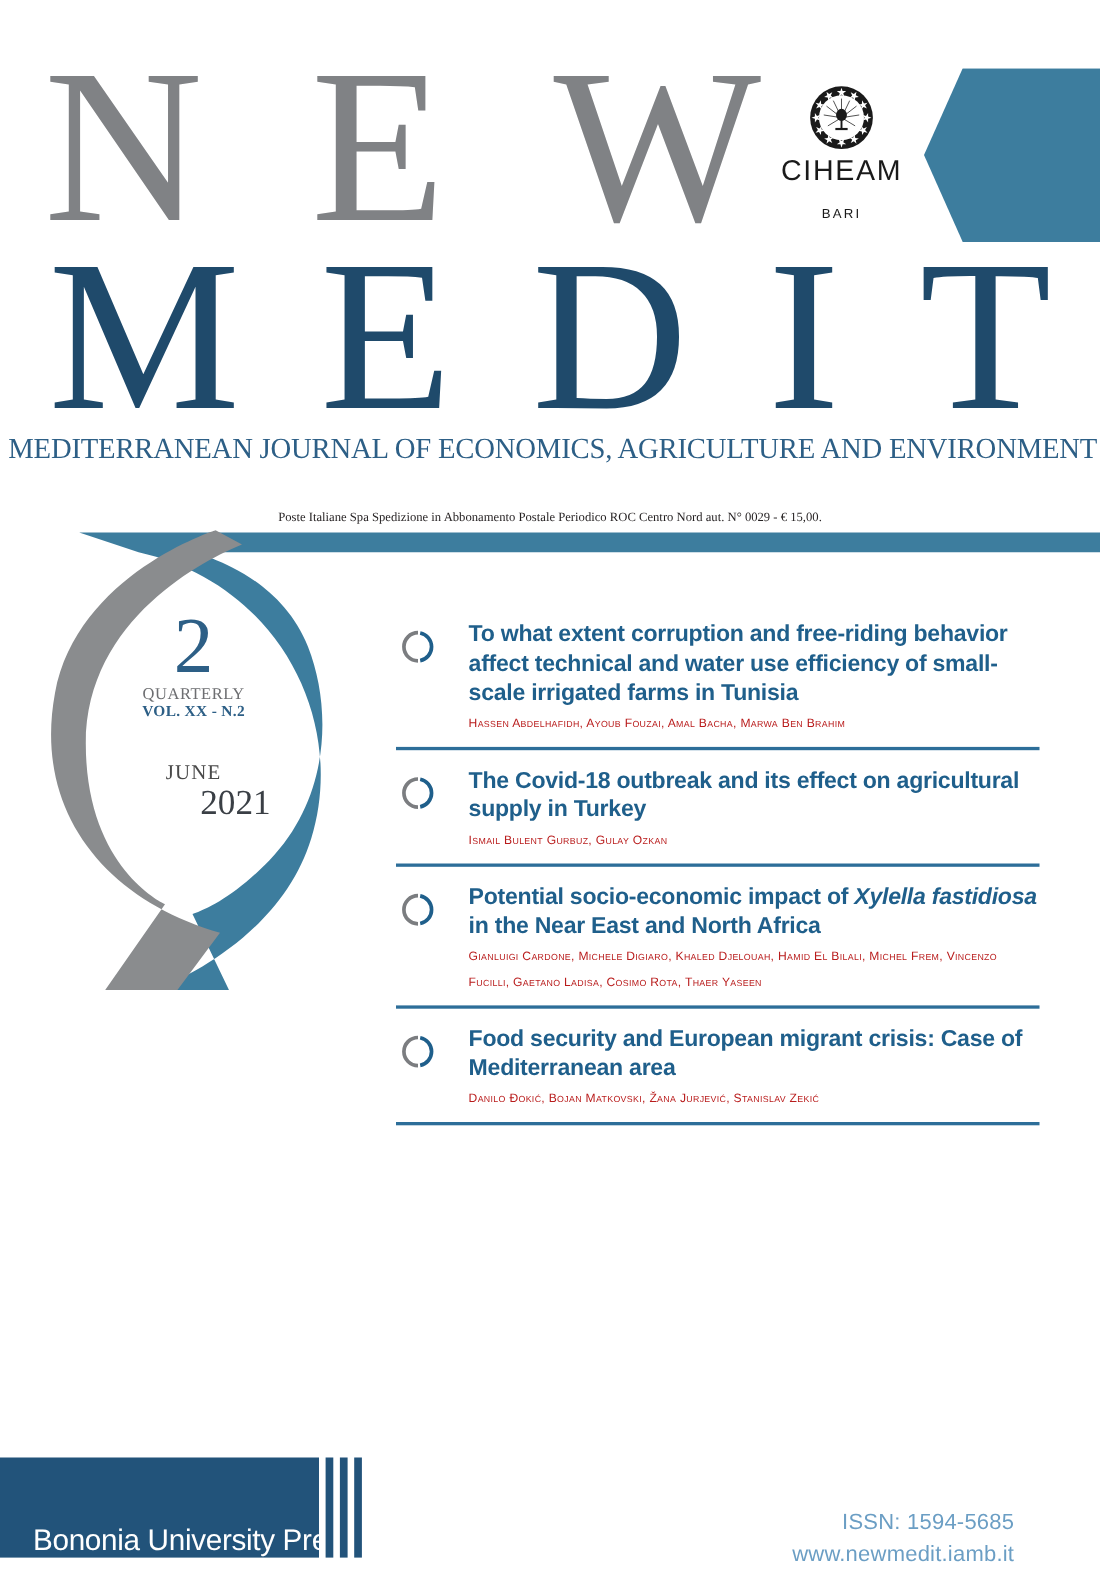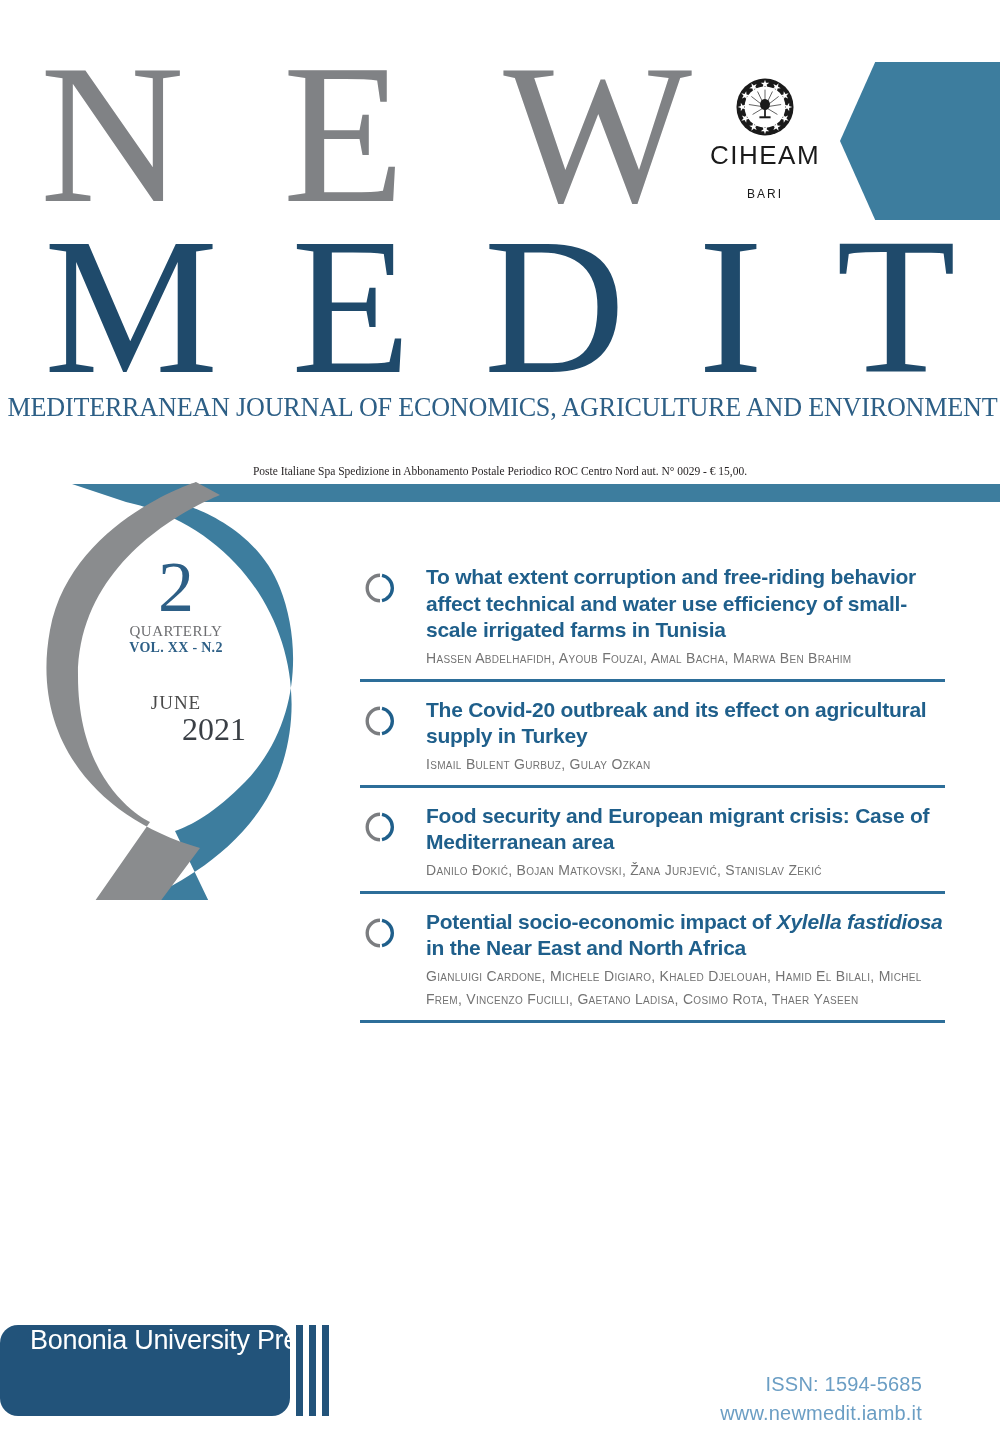--- a/index.html
+++ b/index.html
@@ -64,27 +64,27 @@
 
   
   .articles{position:absolute;left:360px;top:540px;width:585px;margin-top:24px;}
   .article{position:relative;padding-left:66px;border-bottom:3px solid #2d6e99;
            padding-bottom:9px;margin-bottom:15px;}
   .article:last-child{margin-bottom:0;}
   .ring{position:absolute;left:4px;top:8px;width:32px;height:32px;}
   .art-title{font-family:"Liberation Sans",sans-serif;font-size:21px;line-height:26.5px;
              font-weight:700;color:#1f5f8b;letter-spacing:-0.25px;}
   .art-title i{font-style:italic;}
-  .art-authors{font-family:"Liberation Sans",sans-serif;font-size:14px;
-               line-height:23px;color:#737373;font-variant:small-caps;
+  .art-authors{font-family:"Liberation Sans",sans-serif;font-size:11px;
+               line-height:23px;color:#b91c1c;font-variant:small-caps;
                letter-spacing:0.3px;margin-top:3px;}
 
   
   .bup{position:absolute;left:0;top:1325px;height:91px;width:290px;
-       background:#22537a;display:flex;align-items:flex-start;border-radius:18px;}
+       background:#22537a;display:flex;align-items:flex-end;}
   .bup-label{font-family:"Liberation Sans",sans-serif;font-size:27px;color:#ffffff;
              padding-left:30px;letter-spacing:-0.3px;white-space:nowrap;}
   .bar{position:absolute;top:1325px;height:91px;width:7px;background:#22537a;}
   .bar.b1{left:296px;} .bar.b2{left:309px;} .bar.b3{left:322px;}
 
   .issn{position:absolute;right:78px;top:1370px;text-align:right;
         font-family:"Liberation Sans",sans-serif;font-size:20px;line-height:29px;
         color:#6b9ec4;letter-spacing:0.2px;}
 </style>
 </head>
@@ -191,44 +191,44 @@
       </svg>
       <div class="art-title">To what extent corruption and free-riding behavior affect technical and water use efficiency of small-scale irrigated farms in Tunisia</div>
       <div class="art-authors">Hassen Abdelhafidh, Ayoub Fouzai, Amal Bacha, Marwa Ben Brahim</div>
     </div>
 
     <div class="article">
       <svg class="ring" viewBox="0 0 40 40">
         <path d="M20 4 A16 16 0 0 0 20 36" fill="none" stroke="#7b7d80" stroke-width="4.2"></path>
         <path d="M22.5 4.3 A16 16 0 0 1 22.5 35.7" fill="none" stroke="#1f5f8b" stroke-width="4.2"></path>
       </svg>
-      <div class="art-title">The Covid-20 outbreak and its effect on agricultural supply in Turkey</div>
+      <div class="art-title">The Covid-18 outbreak and its effect on agricultural supply in Turkey</div>
       <div class="art-authors">Ismail Bulent Gurbuz, Gulay Ozkan</div>
-    </div>
-
-    <div class="article">
-      <svg class="ring" viewBox="0 0 40 40">
-        <path d="M20 4 A16 16 0 0 0 20 36" fill="none" stroke="#7b7d80" stroke-width="4.2"></path>
-        <path d="M22.5 4.3 A16 16 0 0 1 22.5 35.7" fill="none" stroke="#1f5f8b" stroke-width="4.2"></path>
-      </svg>
-      <div class="art-title">Food security and European migrant crisis: Case of Mediterranean area</div>
-      <div class="art-authors">Danilo Đokić, Bojan Matkovski, Žana Jurjević, Stanislav Zekić</div>
     </div>
 
     <div class="article">
       <svg class="ring" viewBox="0 0 40 40">
         <path d="M20 4 A16 16 0 0 0 20 36" fill="none" stroke="#7b7d80" stroke-width="4.2"></path>
         <path d="M22.5 4.3 A16 16 0 0 1 22.5 35.7" fill="none" stroke="#1f5f8b" stroke-width="4.2"></path>
       </svg>
       <div class="art-title">
         <span>Potential socio-economic impact of </span><i>Xylella fastidiosa</i><span> in the Near East and North Africa</span>
       </div>
       <div class="art-authors">Gianluigi Cardone, Michele Digiaro, Khaled Djelouah, Hamid El Bilali, Michel Frem, Vincenzo Fucilli, Gaetano Ladisa, Cosimo Rota, Thaer Yaseen</div>
     </div>
 
+    <div class="article">
+      <svg class="ring" viewBox="0 0 40 40">
+        <path d="M20 4 A16 16 0 0 0 20 36" fill="none" stroke="#7b7d80" stroke-width="4.2"></path>
+        <path d="M22.5 4.3 A16 16 0 0 1 22.5 35.7" fill="none" stroke="#1f5f8b" stroke-width="4.2"></path>
+      </svg>
+      <div class="art-title">Food security and European migrant crisis: Case of Mediterranean area</div>
+      <div class="art-authors">Danilo Đokić, Bojan Matkovski, Žana Jurjević, Stanislav Zekić</div>
+    </div>
+
   </div>
 
   <div class="bup">
     <div class="bup-label">Bononia University Press</div>
   </div>
   <div class="bar b1"></div>
   <div class="bar b2"></div>
   <div class="bar b3"></div>
 
   <div class="issn">

